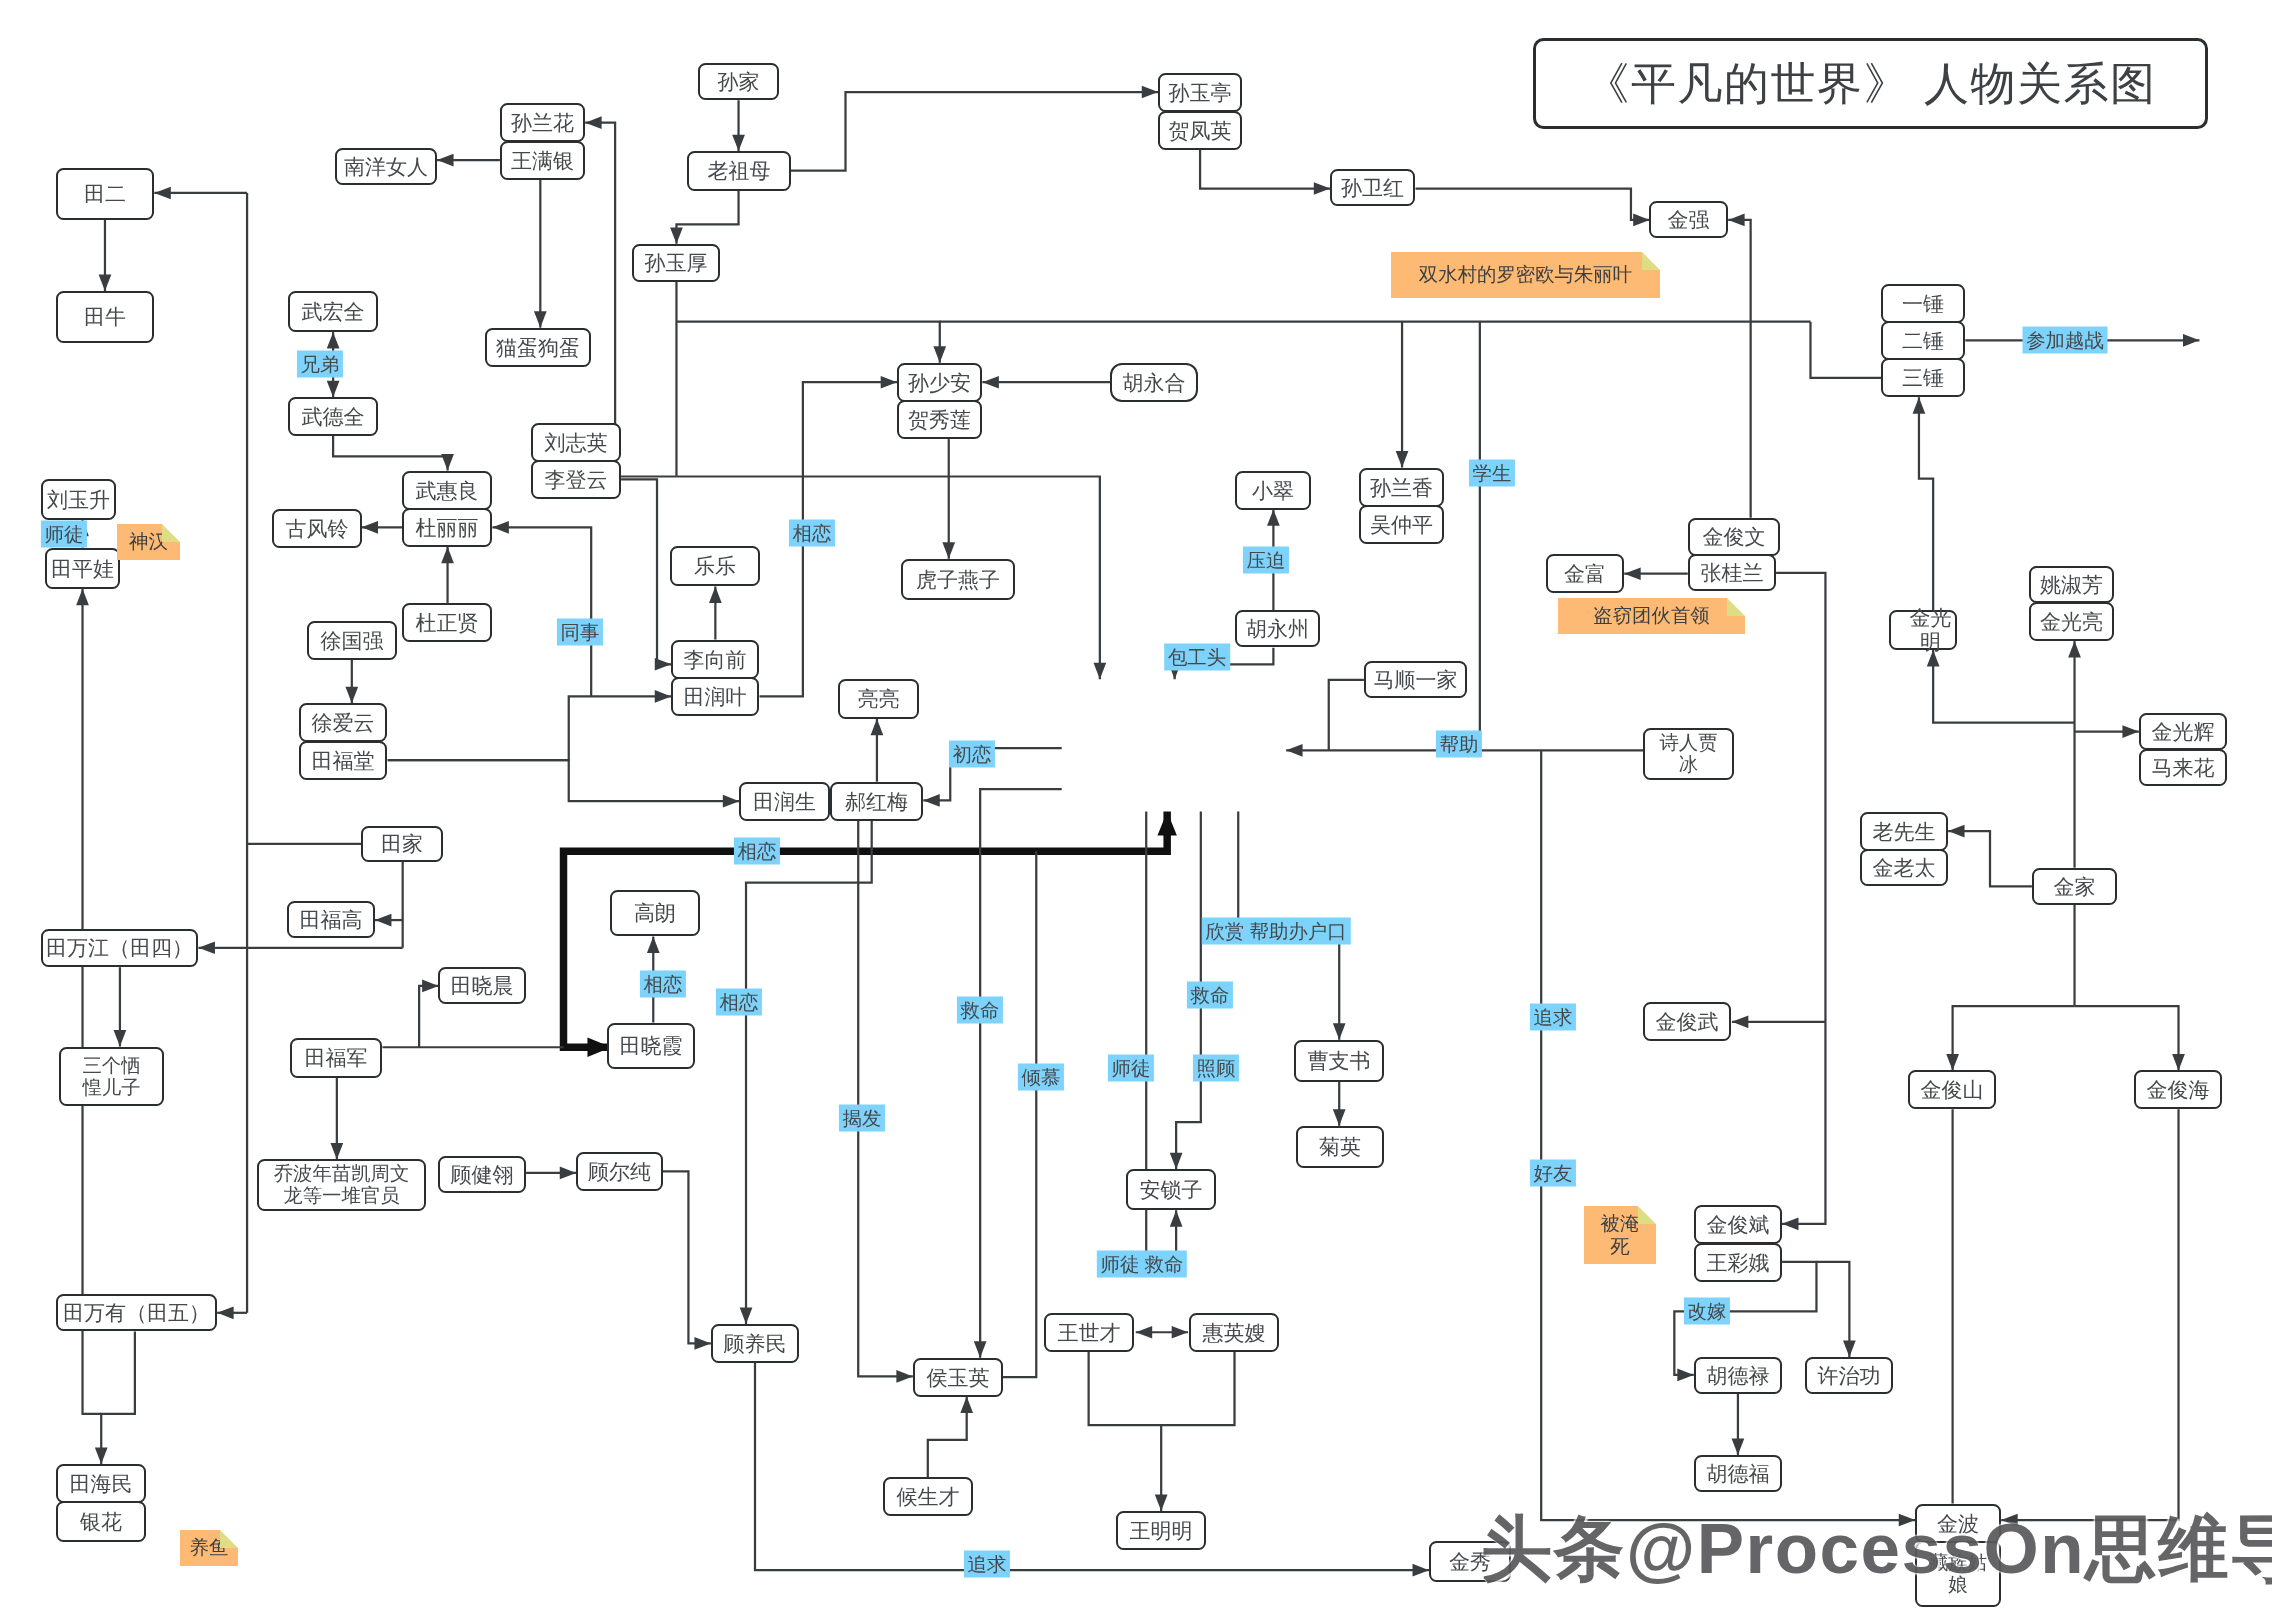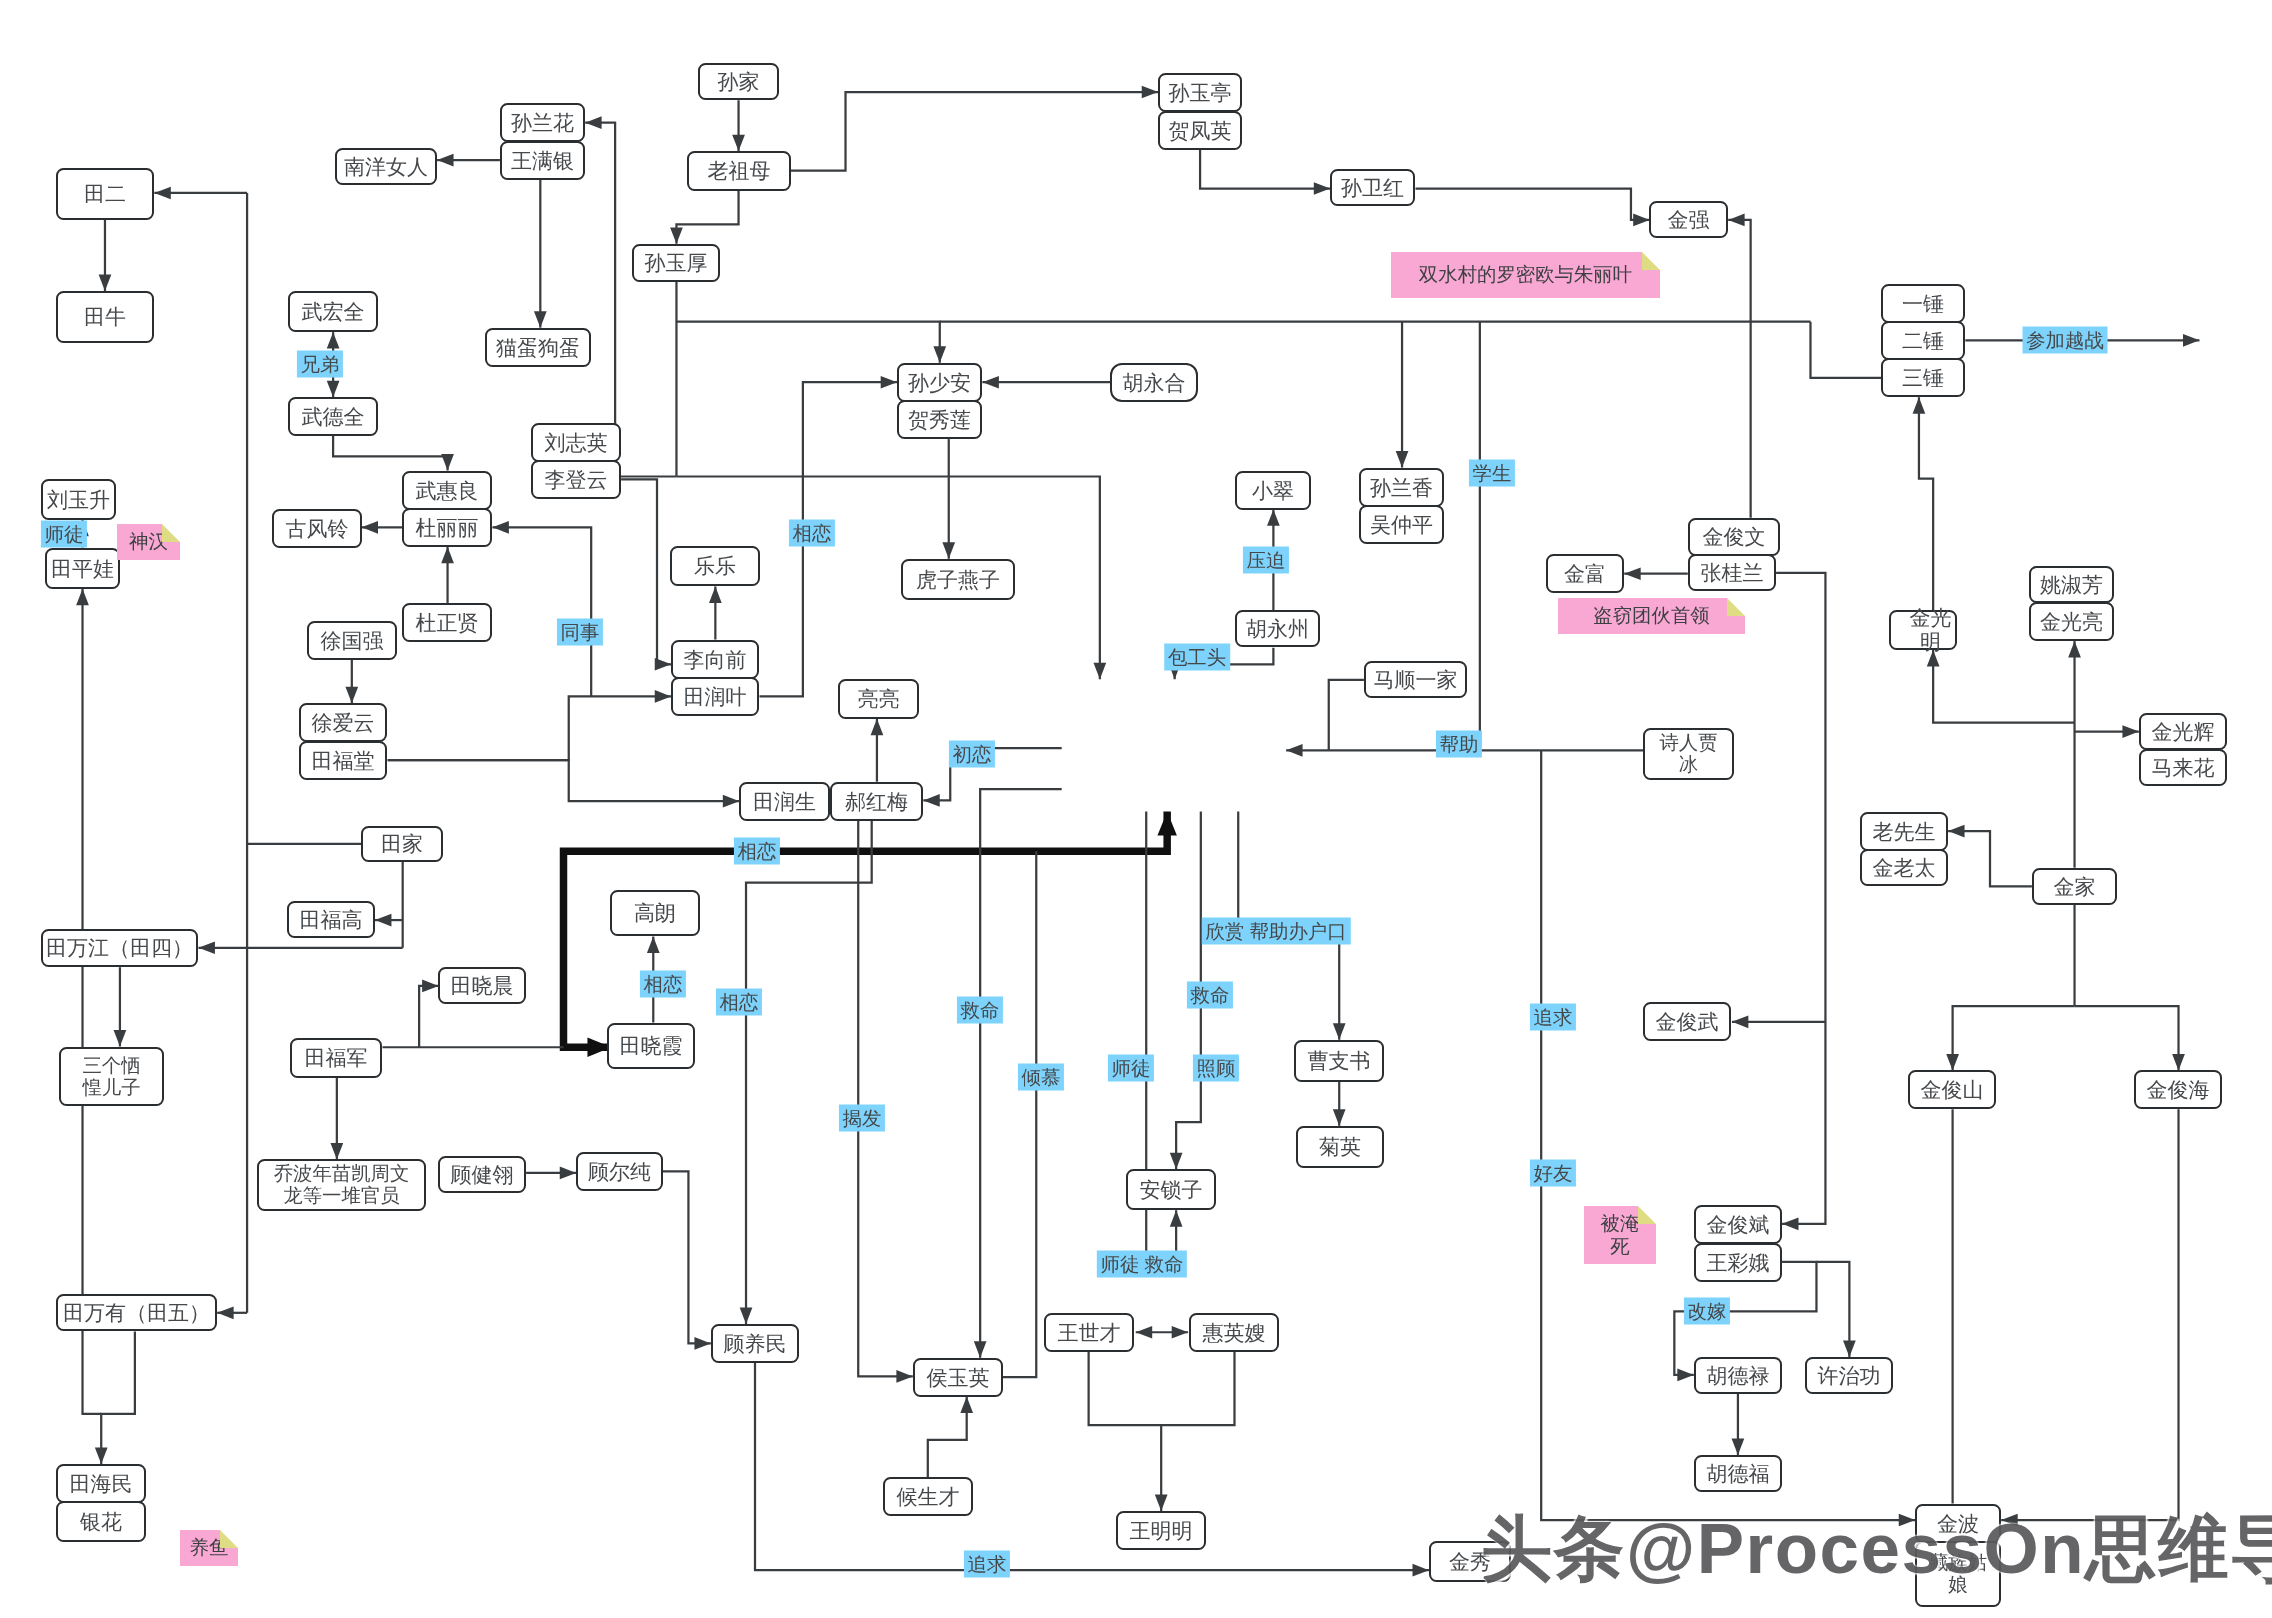--- a/index.html
+++ b/index.html
@@ -4,21 +4,21 @@
 <style>
   html,body{margin:0;padding:0;background:#ffffff;}
   body{width:2273px;height:1618px;position:relative;font-family:"Liberation Sans","DejaVu Sans",sans-serif;}
   .stage{position:absolute;left:0;top:0;width:2273px;height:1618px;overflow:hidden;background:#fff;}
   svg.wires{position:absolute;left:0;top:0;z-index:1;}
   .node{position:absolute;box-sizing:border-box;border:2.2px solid #2b2e31;border-radius:7.5px;
         background:#fff;display:flex;align-items:center;justify-content:center;text-align:center;
         white-space:pre-line;color:#46494c;font-size:21px;line-height:1.12;z-index:3;}
   .elabel{position:absolute;transform:translate(-50%,-50%);background:#7dd3fc;padding:0 3.7px;
         font-size:19.4px;color:#45484b;white-space:nowrap;z-index:4;}
-  .note{position:absolute;box-sizing:border-box;background:#f9a8d4;color:#3c3f41;font-size:19.4px;
+  .note{position:absolute;box-sizing:border-box;background:#fdba74;color:#3c3f41;font-size:19.4px;
         display:flex;align-items:center;justify-content:center;text-align:center;white-space:pre-line;
         line-height:1.2;z-index:5;}
   .note .fold{position:absolute;top:0;right:0;width:0;height:0;
         border-left:18px solid #dedd84;border-top:18px solid #ffffff;}
   .title-box{position:absolute;box-sizing:border-box;border:3px solid #2b2e31;border-radius:10.5px;
         background:#fff;display:flex;align-items:center;justify-content:center;
         font-size:45px;color:#3e4144;letter-spacing:1.5px;z-index:6;}
   .signature{position:absolute;font-size:71px;font-weight:bold;color:#3e4144;letter-spacing:6px;z-index:6;}
   .watermark{position:absolute;font-size:71px;font-weight:bold;color:#5a5a5c;opacity:.93;
         letter-spacing:1.5px;white-space:nowrap;z-index:9;
@@ -183,20 +183,23 @@
       <polyline points="2912,1483 2912,2032 2675,2032" fill="none" stroke="#3a3d40" stroke-width="3"></polyline>
       <polygon points="2675,2032 2697,2023.5 2697,2040.5" fill="#3a3d40"></polygon>
       <polyline points="2610,1483 2610,2010" fill="none" stroke="#3a3d40" stroke-width="3"></polyline>
       <polyline points="2382,1687 2428,1687 2428,1753 2238,1753 2238,1838 2264,1838" fill="none" stroke="#3a3d40" stroke-width="3"></polyline>
       <polygon points="2264,1838 2242,1846.5 2242,1829.5" fill="#3a3d40"></polygon>
       <polyline points="2428,1687 2472,1687 2472,1814" fill="none" stroke="#3a3d40" stroke-width="3"></polyline>
       <polygon points="2472,1814 2463.5,1792 2480.5,1792" fill="#3a3d40"></polygon>
       <polyline points="2323,1863 2323,1945" fill="none" stroke="#3a3d40" stroke-width="3"></polyline>
       <polygon points="2323,1945 2314.5,1923 2331.5,1923" fill="#3a3d40"></polygon>
     </svg>
+  <div class="title-box" style="left:1533px;top:38px;width:675px;height:91px;">
+    <span>《平凡的世界》 人物关系图</span>
+  </div>
   <div class="watermark" style="left:1481px;top:1502px;">头条@ProcessOn思维导图</div>
 <div class="node" style="left: 698px; top: 63px; width: 81px; height: 37px;">孙家</div>
     <div class="node" style="left: 500px; top: 103px; width: 85px; height: 39px;">孙兰花</div>
     <div class="node" style="left: 500px; top: 141px; width: 85px; height: 39px;">王满银</div>
     <div class="node" style="left: 335px; top: 148px; width: 102px; height: 37px;">南洋女人</div>
     <div class="node" style="left: 687px; top: 151px; width: 104px; height: 40px;">老祖母</div>
     <div class="node" style="left: 632px; top: 244px; width: 88px; height: 38px;">孙玉厚</div>
     <div class="node" style="left: 485px; top: 328px; width: 106px; height: 39px;">猫蛋狗蛋</div>
     <div class="node" style="left: 1158px; top: 73px; width: 84px; height: 39px;">孙玉亭</div>
     <div class="node" style="left: 1158px; top: 111px; width: 84px; height: 39px;">贺凤英</div>

